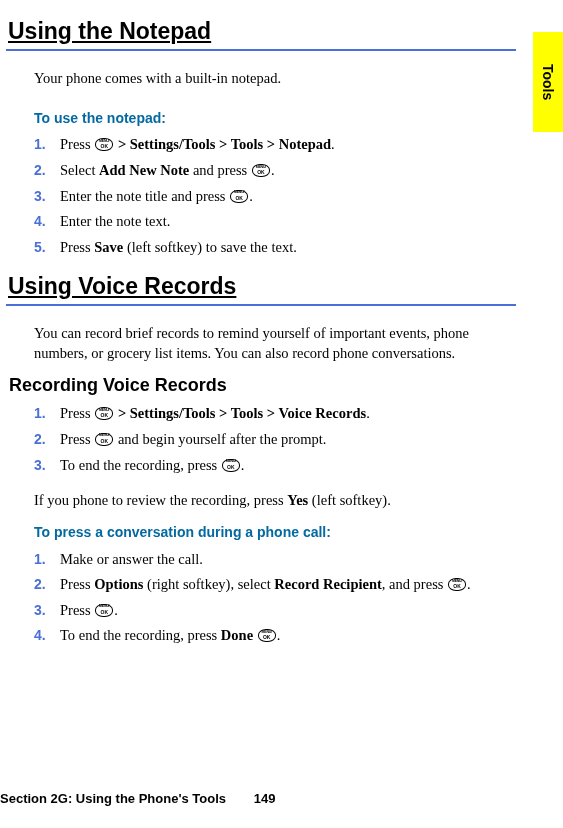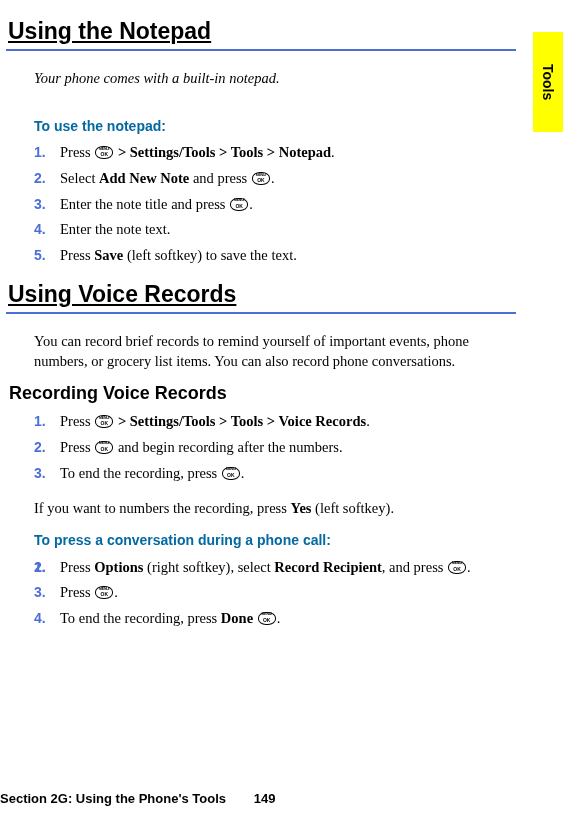--- a/index.html
+++ b/index.html
@@ -49,22 +49,21 @@
     margin: 0 0 18px 0;
     width: 510px;
   }
   .body-block {
     padding-left: 28px;
     padding-right: 30px;
     font-size: 14.5px;
     line-height: 1.35;
   }
   .intro {
-    margin-bottom: 28px;
-    font-style: italic;
+    margin-bottom: 20px;
   }
   .lead-in {
     font-family: 'Trebuchet MS', Arial, sans-serif;
     font-weight: bold;
     color: #0369a1;
     font-size: 14px;
     margin-bottom: 8px;
   }
   ol.steps {
     list-style: none;
@@ -196,36 +195,37 @@
   <h2 class="subheading">Recording Voice Records</h2>
 
   <div class="body-block">
     <ol class="steps">
       <li>
         <span class="num">1.</span>
         <span>Press </span><span class="ok-icon"></span><span class="bold"> &gt; Settings/Tools &gt; Tools &gt; Voice Records</span><span>.</span>
       </li>
       <li>
         <span class="num">2.</span>
-        <span>Press </span><span class="ok-icon"></span><span> and begin recording after the numbers.</span>
+        <span>Press </span><span class="ok-icon"></span><span> and begin yourself after the prompt.</span>
       </li>
       <li>
         <span class="num">3.</span>
         <span>To end the recording, press </span><span class="ok-icon"></span><span>.</span>
       </li>
     </ol>
 
     <p class="review-line">
-      <span>If you want to numbers the recording, press </span><span class="bold">Yes</span><span> (left softkey).</span>
+      <span>If you phone to review the recording, press </span><span class="bold">Yes</span><span> (left softkey).</span>
     </p>
 
     <p class="lead-in">To press a conversation during a phone call:</p>
     <ol class="steps">
       <li>
         <span class="num">1.</span>
+        <span>Make or answer the call.</span>
       </li>
       <li>
         <span class="num">2.</span>
         <span>Press </span><span class="bold">Options</span><span> (right softkey), select </span><span class="bold">Record Recipient</span><span>, and press </span><span class="ok-icon"></span><span>.</span>
       </li>
       <li>
         <span class="num">3.</span>
         <span>Press </span><span class="ok-icon"></span><span>.</span>
       </li>
       <li>

